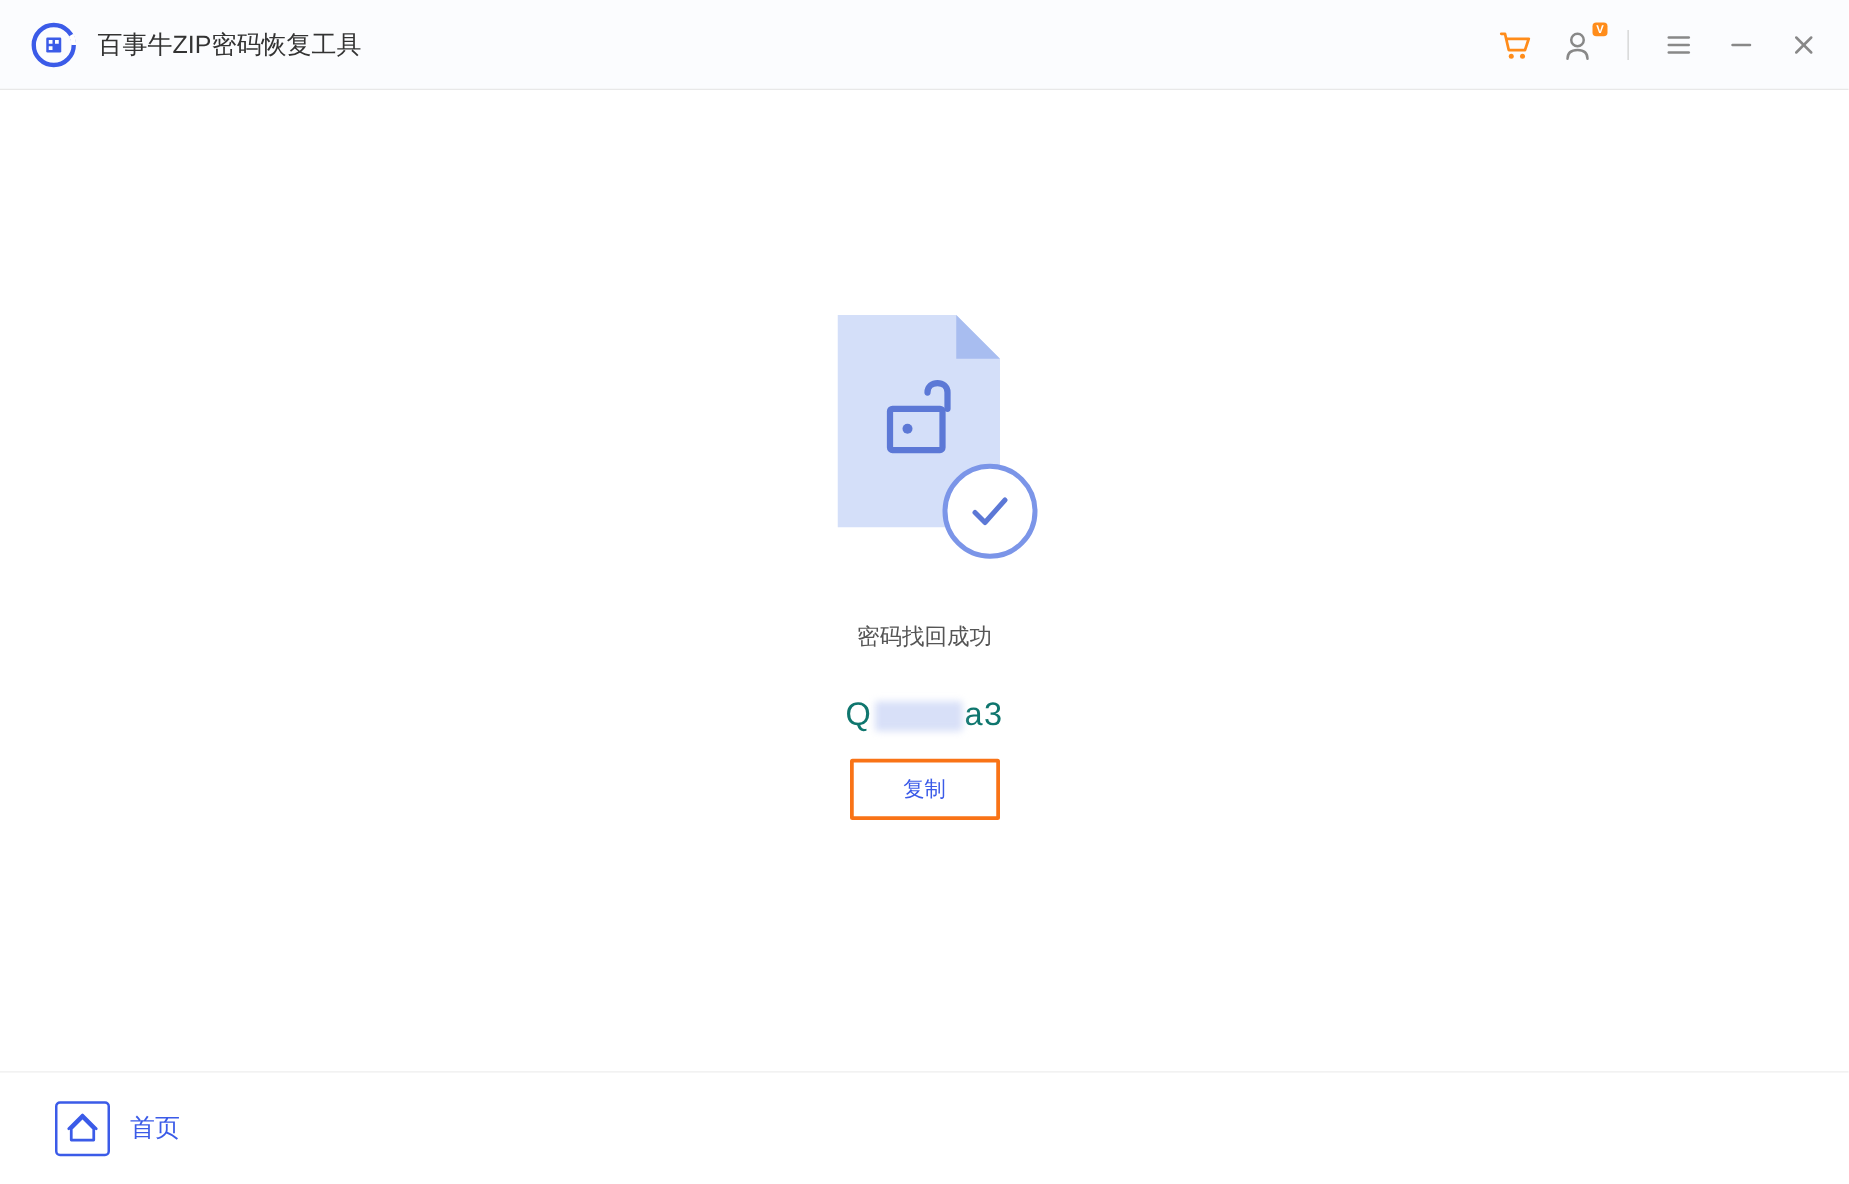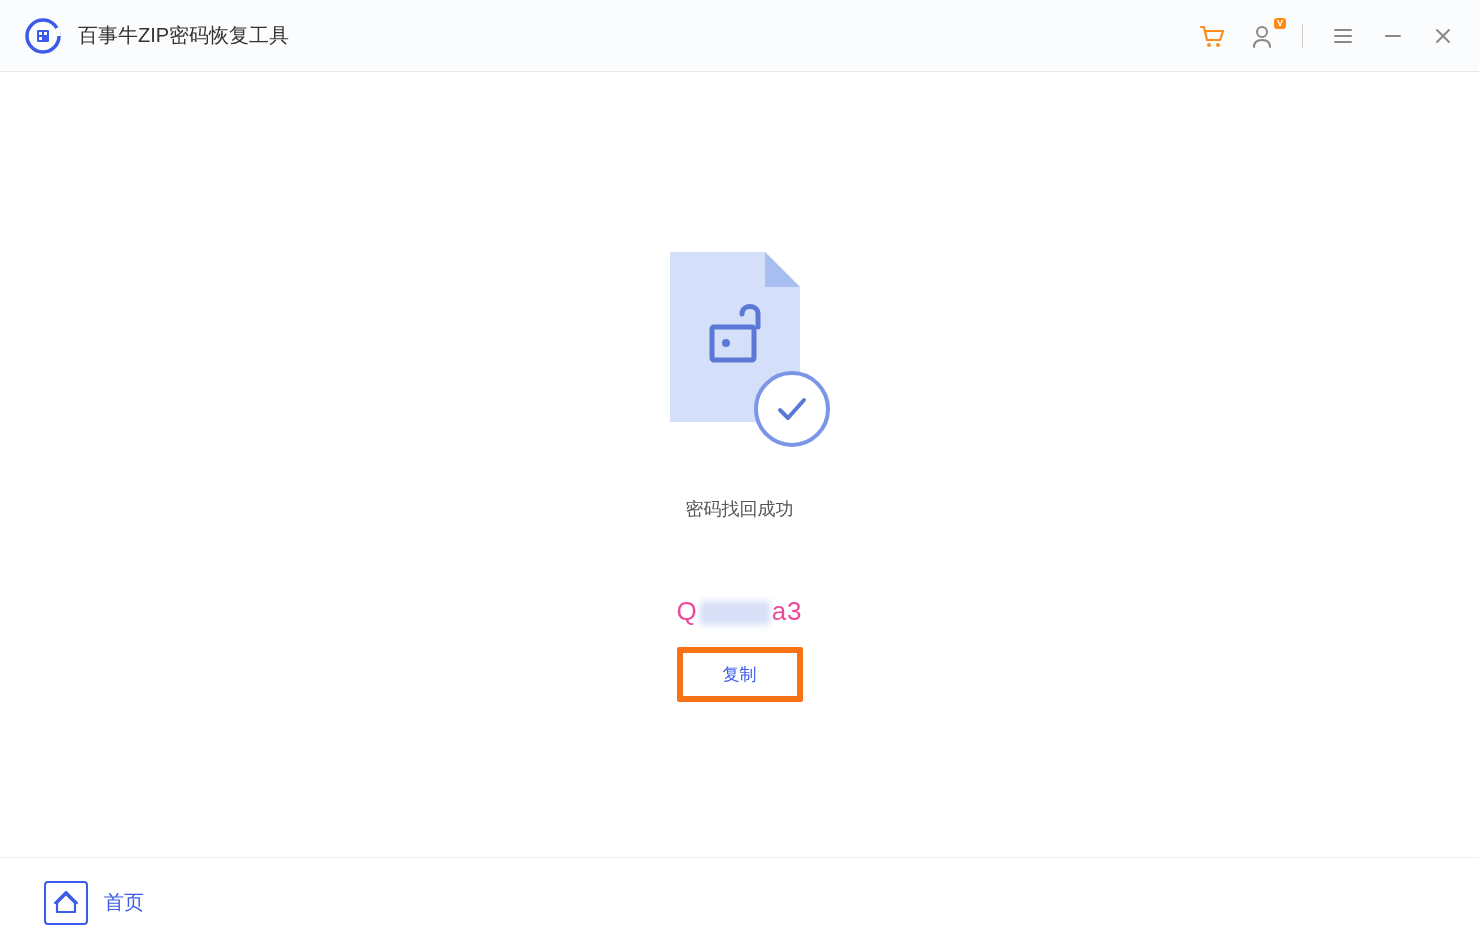--- a/index.html
+++ b/index.html
@@ -130,47 +130,47 @@
       border: 4px solid #7b95e8;
       border-radius: 50%;
       display: flex;
       align-items: center;
       justify-content: center;
     }
     
     .status-text {
       font-size: 18px;
       color: #555555;
-      margin-bottom: 75px;
+      margin-bottom: 35px;
     }
     
     .password-result {
       font-size: 26px;
-      color: #ec4899;
+      color: #0f766e;
       font-weight: 400;
       margin-bottom: 20px;
       letter-spacing: 1px;
       position: relative;
       display: inline-block;
     }
     
     .password-blur {
       display: inline-block;
       width: 70px;
       height: 24px;
       background: #d8e0f8;
       filter: blur(3px);
       vertical-align: middle;
       margin: 0 2px;
       border-radius: 2px;
     }
     
     .copy-button {
       padding: 10px 40px;
-      border: 6px solid #f97316;
+      border: 3px solid #f97316;
       background: #ffffff;
       color: #3b5be8;
       font-size: 17px;
       cursor: pointer;
       border-radius: 2px;
       font-family: inherit;
     }
     
     .footer {
       height: 90px;

